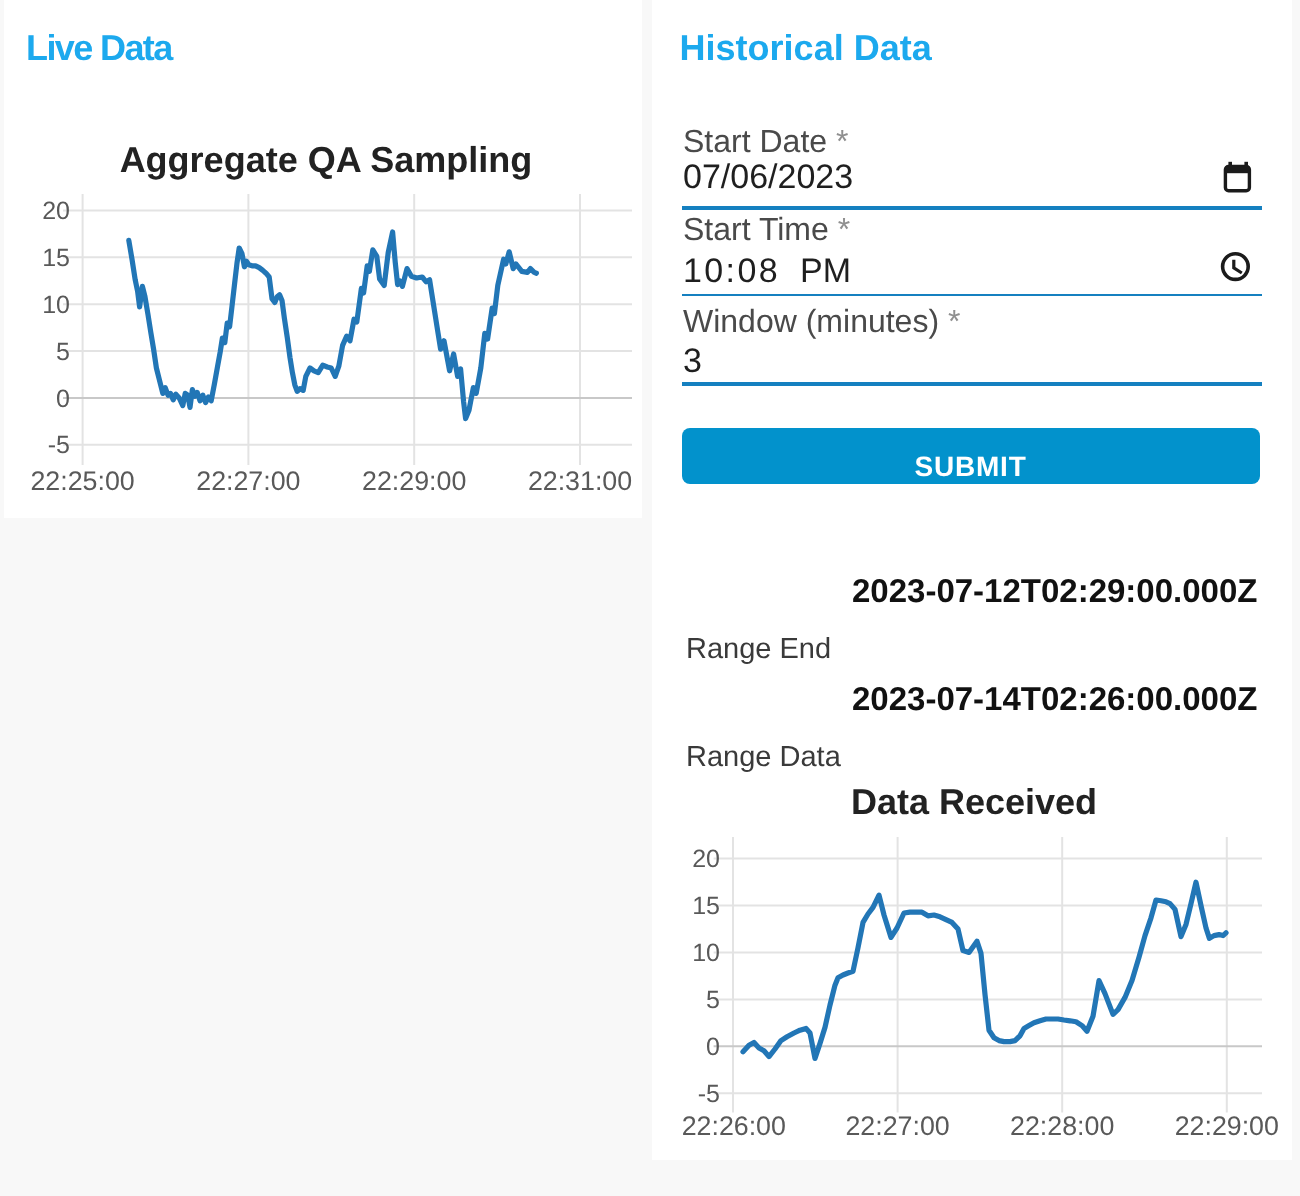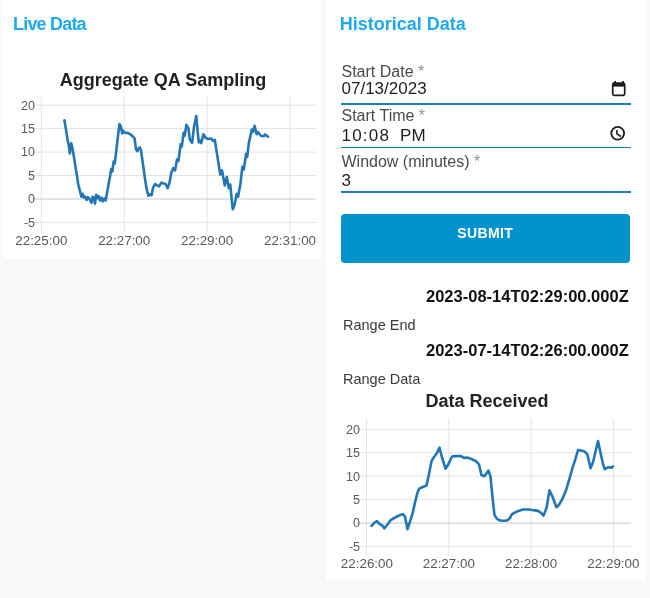--- a/index.html
+++ b/index.html
@@ -5,53 +5,53 @@
   html,body{margin:0;padding:0;}
   body{width:650px;height:598px;background:#f8f8f8;font-family:"Liberation Sans",sans-serif;position:relative;overflow:hidden;}
   .card{position:absolute;background:#fff;}
   #cardL{left:2px;top:0;width:319px;height:259px;}
   #cardR{left:326px;top:0;width:320px;height:580px;}
   .h1{position:absolute;font-weight:bold;font-size:18px;color:#1ca9ee;}
   .flabel{position:absolute;font-size:16px;color:#4a4a4a;}
   .flabel .ast{color:#909090;}
   .fvalue{position:absolute;font-size:17px;color:#1f1f1f;}
   .uline{position:absolute;left:341px;width:290px;height:1.6px;background:#1580c0;}
-  #submit{position:absolute;left:340.5px;top:213.8px;width:289.5px;height:49px;background:#0292cc;border-radius:4px;color:#fff;font-weight:bold;font-size:14px;letter-spacing:0.4px;text-align:center;line-height:39.8px;}
+  #submit{position:absolute;left:340.5px;top:213.8px;width:289.5px;height:28px;background:#0292cc;border-radius:4px;color:#fff;font-weight:bold;font-size:14px;letter-spacing:0.4px;text-align:center;line-height:39.8px;}
   .rlabel{position:absolute;font-size:14.5px;color:#3a3a3a;margin-top:28px;}
   .rvalue{position:absolute;font-size:16.5px;font-weight:bold;color:#111;}
   svg{position:absolute;left:0;top:0;}
   svg text{font-family:"Liberation Sans",sans-serif;}
   .tick{font-size:12.5px;fill:#595959;}
   .xtick{font-size:13.4px;fill:#595959;}
   .ctitle{font-size:18px;font-weight:bold;fill:#222;}
 </style>
 </head>
 <body>
 <div class="card" id="cardL"></div>
 <div class="card" id="cardR"></div>
 
 <div class="h1" style="left:13px;top:14px;letter-spacing:-0.8px;">Live Data</div>
 <div class="h1" style="left:339.8px;top:14px;">Historical Data</div>
 
 <div class="flabel" style="left:341.5px;top:62.5px;">Start Date <span class="ast">*</span></div>
-<div class="fvalue" style="left:341.5px;top:79px;">07/13/2023</div>
+<div class="fvalue" style="left:341.5px;top:79px;">07/06/2023</div>
 <div class="uline" style="top:103.2px;"></div>
 
 <div class="flabel" style="left:341.5px;top:107px;">Start Time <span class="ast">*</span></div>
 <div class="fvalue" style="left:341.5px;top:125.5px;"><span style="letter-spacing:1.2px;">10:08</span><span style="margin-left:10px;">PM</span></div>
 <div class="uline" style="top:146.8px;"></div>
 
 <div class="flabel" style="left:341.5px;top:152.5px;">Window (minutes) <span class="ast">*</span></div>
 <div class="fvalue" style="left:341.5px;top:171px;">3</div>
 <div class="uline" style="top:191.4px;"></div>
 
 <div id="submit">SUBMIT</div>
 
 <div class="rlabel" style="left:343px;top:288.5px;">Range End</div>
-<div class="rvalue" style="left:426px;top:287px;">2023-08-14T02:29:00.000Z</div>
+<div class="rvalue" style="left:426px;top:287px;">2023-07-12T02:29:00.000Z</div>
 <div class="rlabel" style="left:343px;top:342.5px;">Range Data</div>
 <div class="rvalue" style="left:426px;top:341px;">2023-07-14T02:26:00.000Z</div>
 
 <svg width="650" height="598" viewBox="0 0 650 598">
 
   <g stroke="#e3e3e3" stroke-width="1">
     <line x1="41.3" y1="97" x2="41.3" y2="232.5"></line>
     <line x1="124.2" y1="97" x2="124.2" y2="232.5"></line>
     <line x1="207.1" y1="97" x2="207.1" y2="232.5"></line>
     <line x1="290" y1="97" x2="290" y2="232.5"></line>

